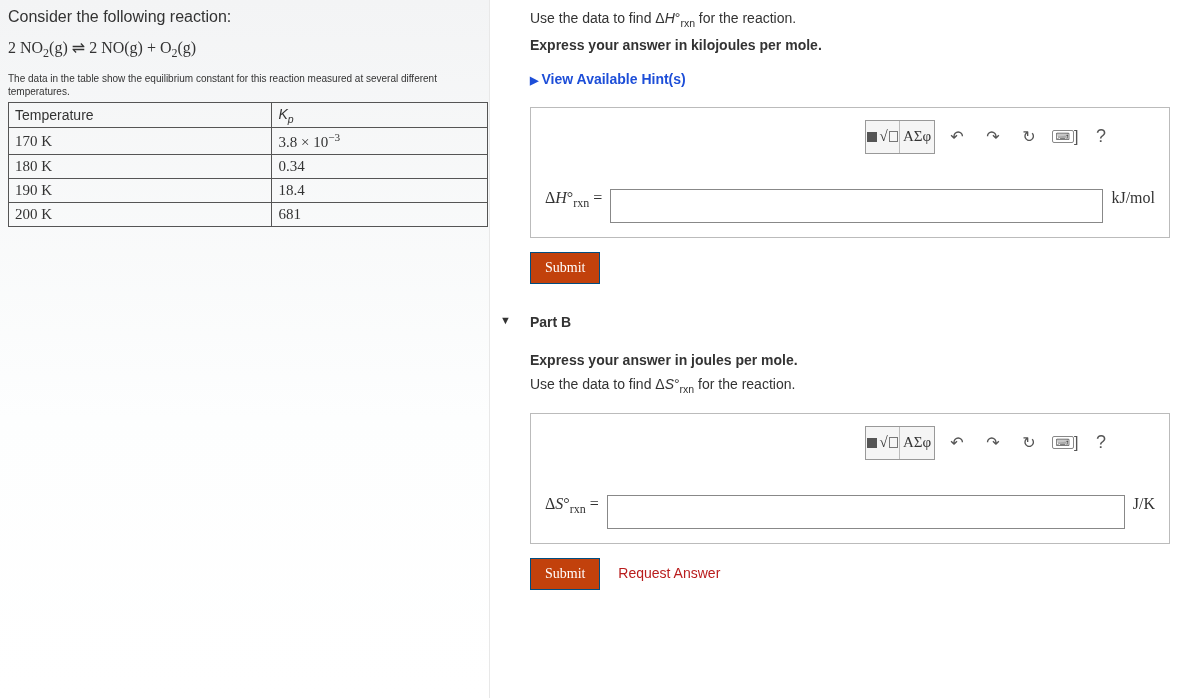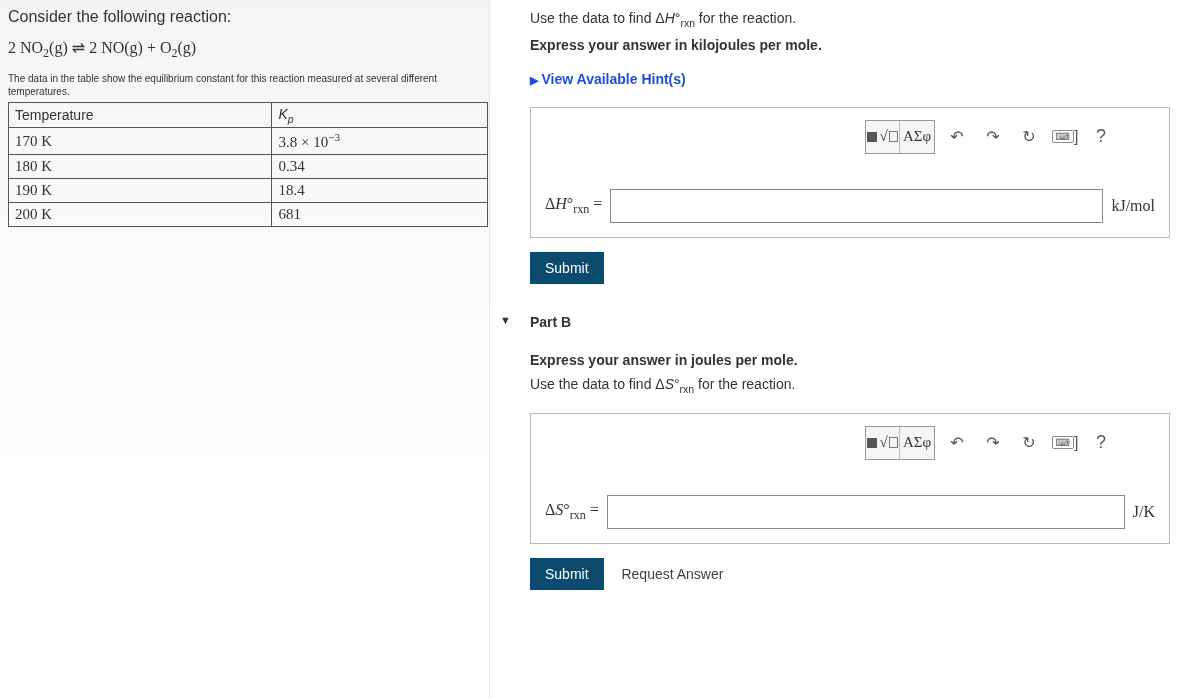--- a/index.html
+++ b/index.html
@@ -18,26 +18,26 @@
 .instruction { font-size: 14px; margin-bottom: 8px; }
 .instruction strong { font-weight: bold; }
 .hints { color: #1d4ed8; font-weight: bold; font-size: 14px; cursor: pointer; margin: 10px 0 20px 0; display: inline-block; }
 .hints::before { content: "▶ "; font-size: 11px; }
 .answer-box { border: 1px solid #bbb; padding: 12px 14px 14px 14px; position: relative; margin-bottom: 14px; }
 .toolbar { display: flex; align-items: center; justify-content: flex-end; gap: 8px; margin-bottom: 10px; margin-right: 40px; }
 .tool-group { display: flex; border: 1px solid #999; background: #eee; }
 .tool-btn { width: 34px; height: 32px; display: flex; align-items: center; justify-content: center; font-family: 'Times New Roman', serif; font-size: 15px; border-right: 1px solid #bbb; cursor: pointer; background: #f5f5f5; }
 .tool-btn:last-child { border-right: none; }
 .tool-icon { width: 28px; height: 28px; display: flex; align-items: center; justify-content: center; font-size: 16px; color: #555; cursor: pointer; }
-.answer-row { display: flex; align-items: center; gap: 8px; margin-top: 35px; }
+.answer-row { display: flex; gap: 8px; margin-top: 35px; }
 .answer-label { font-family: 'Times New Roman', serif; font-size: 16px; }
 .answer-input { flex: 1; height: 34px; border: 1px solid #888; padding: 4px 6px; font-size: 14px; }
 .answer-unit { font-family: 'Times New Roman', serif; font-size: 16px; }
-.submit-btn { background: #0c4a6e; color: #fff; border: 1px solid #004d80; padding: 7px 14px; font-size: 14px; cursor: pointer; }
-.request-ans { color: #404040; font-size: 14px; cursor: pointer; margin-left: 14px; text-decoration: underline; text-decoration-color: transparent; }
+.submit-btn { background: #c2410c; color: #fff; border: 1px solid #004d80; padding: 7px 14px; font-size: 14px; cursor: pointer; font-family: Liberation Serif, serif; }
+.request-ans { color: #b91c1c; font-size: 14px; cursor: pointer; margin-left: 14px; text-decoration: underline; text-decoration-color: transparent; }
 .part-header { font-weight: bold; font-size: 14px; padding: 10px 0 4px 30px; position: relative; }
 .part-header .collapse-icon { position: absolute; left: 0px; top: 10px; font-size: 11px; color: #333; }
 .fmt-square { width:10px; height:10px; background:#555; display:inline-block; margin-right:2px; vertical-align:middle;}
 .fmt-root { font-family:'Times New Roman',serif; }
 .fmt-outline { width:9px;height:11px;border:1px solid #777;display:inline-block;vertical-align:middle;margin-left:1px;}
 .kbd-icon { border:1px solid #888; border-radius:2px; padding:0 3px; font-size:10px;}
 </style>
 </head>
 <body>
 

